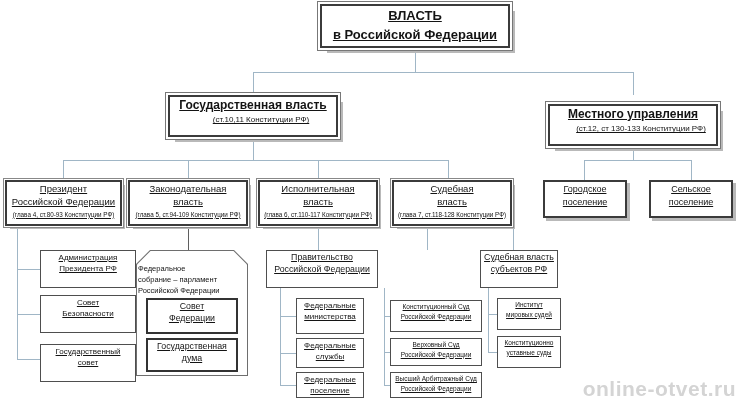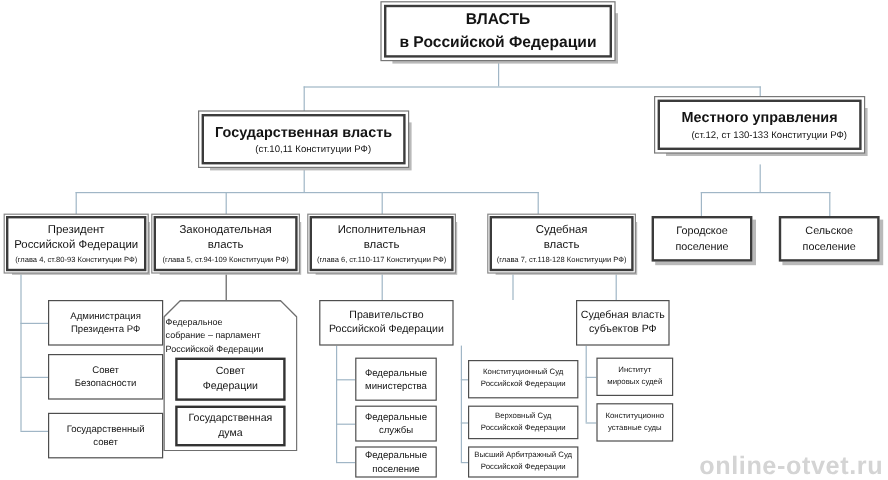--- a/index.html
+++ b/index.html
@@ -3,21 +3,21 @@
 <meta charset="utf-8">
 <style>
   :root{
     --connector:#a0b6c6; --connector-dark:#5f5f5f;
     --border:#3b3b3b; --shadow:#b9b9b9; --watermark:#d4d4d4;
   }
   html,body{margin:0;padding:0;background:#fff;}
   #canvas{position:relative;width:740px;height:400px;background:#fff;overflow:hidden;
           font-family:"Liberation Sans", sans-serif;color:#141414;}
   .box{position:absolute;box-sizing:border-box;background:#fff;display:flex;flex-direction:column;
-       align-items:center;justify-content:center;text-align:center;padding:1px 2px;}
+       align-items:center;text-align:center;padding:1px 2px;text-decoration:underline;}
   .fancy{border:2px solid var(--border);
          box-shadow:0 0 0 2px #fff,0 0 0 3px #777,6px 6px 0 -1px var(--shadow);}
   .fancy3{border:2px solid var(--border);
           box-shadow:0 0 0 1px #fff,0 0 0 2px #888,4px 4px 0 -1px var(--shadow);}
   .mini{border:2px solid var(--border);box-shadow:3px 3px 0 0 var(--shadow);}
   .simple{border:1px solid #4e4e4e;}
   .thick{border:2px solid #333;}
   .t1{font-size:13px;font-weight:bold;line-height:1.45;}
   .t2{font-size:12px;font-weight:bold;line-height:1.2;}
   .sub2{font-size:8px;margin-top:3px;margin-left:16px;}
@@ -87,41 +87,41 @@
 
   <div class="box fancy" style="left:320px;top:4px;width:190px;height:44px">
     <div class="t1">ВЛАСТЬ</div>
     <div class="t1">в Российской Федерации</div>
   </div>
 
   <div class="box fancy" style="left:168px;top:95px;width:170px;height:42px">
     <div class="t2">Государственная власть</div>
     <div class="sub2">(ст.10,11 Конституции РФ)</div>
   </div>
-  <div class="box fancy" style="left:548px;top:83px;width:170px;height:42px">
+  <div class="box fancy" style="left:548px;top:104px;width:170px;height:42px">
     <div class="t2">Местного управления</div>
     <div class="sub2">(ст.12, ст 130-133 Конституции РФ)</div>
   </div>
 
   <div class="box fancy3" style="left:5px;top:180px;width:117px;height:46px">
     <div class="t3">Президент</div>
     <div class="t3">Российской Федерации</div>
     <div class="sub3">(глава 4, ст.80-93 Конституции РФ)</div>
   </div>
   <div class="box fancy3" style="left:128px;top:180px;width:120px;height:46px">
     <div class="t3">Законодательная</div>
     <div class="t3">власть</div>
     <div class="sub3">(глава 5, ст.94-109 Конституции РФ)</div>
   </div>
   <div class="box fancy3" style="left:258px;top:180px;width:120px;height:46px">
     <div class="t3">Исполнительная</div>
     <div class="t3">власть</div>
     <div class="sub3">(глава 6, ст.110-117 Конституции РФ)</div>
   </div>
-  <div class="box fancy3" style="left:408px;top:180px;width:120px;height:46px">
+  <div class="box fancy3" style="left:392px;top:180px;width:120px;height:46px">
     <div class="t3">Судебная</div>
     <div class="t3">власть</div>
     <div class="sub3">(глава 7, ст.118-128 Конституции РФ)</div>
   </div>
   <div class="box mini" style="left:543px;top:180px;width:84px;height:38px">
     <div class="m9">Городское</div>
     <div class="m9">поселение</div>
   </div>
   <div class="box mini" style="left:649px;top:180px;width:84px;height:38px">
     <div class="m9">Сельское</div>

